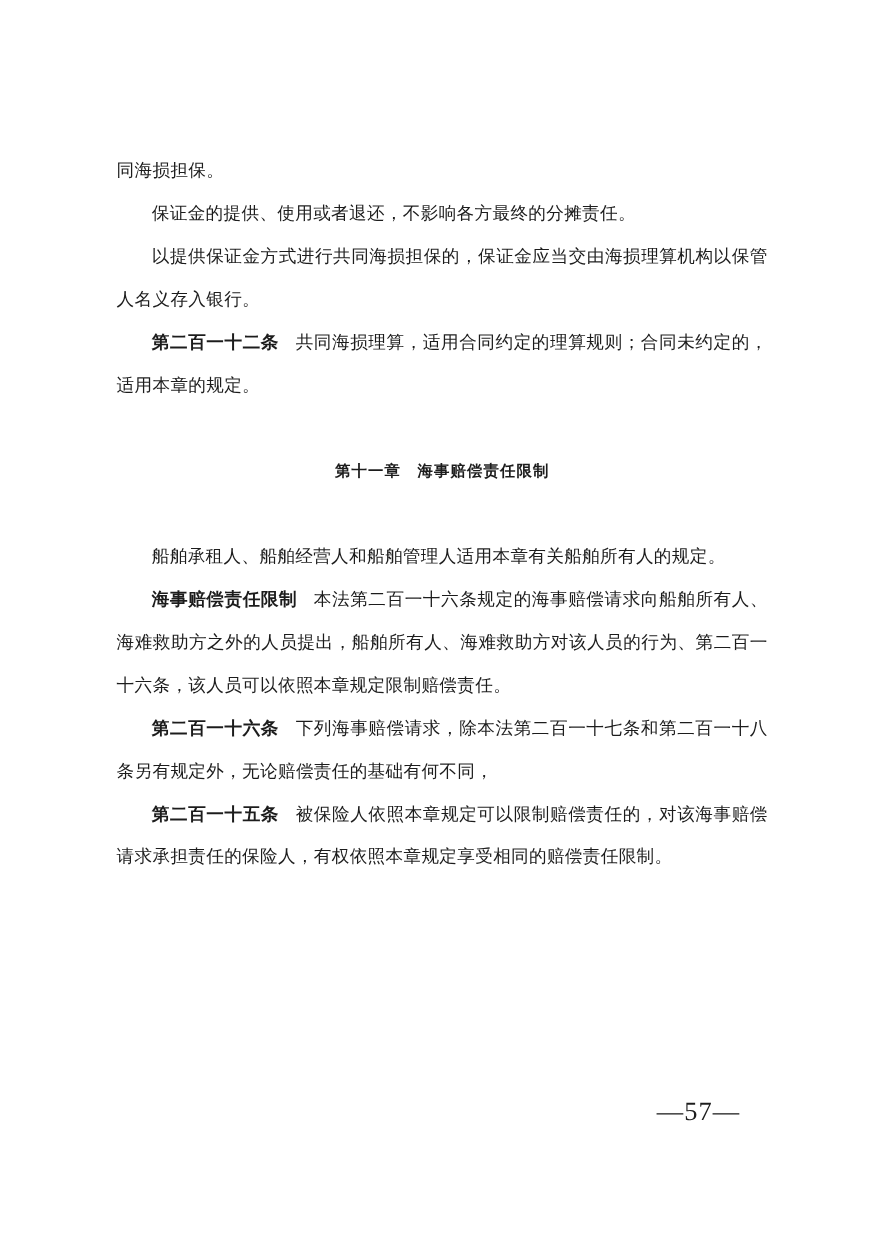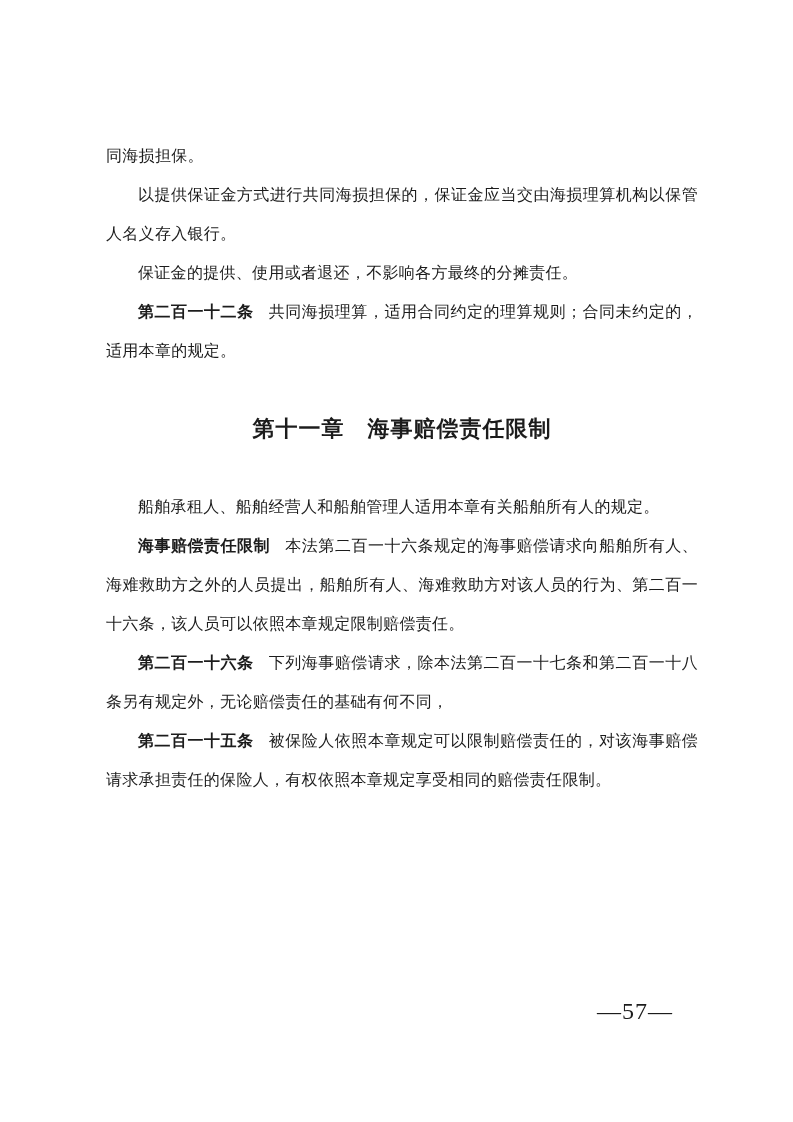--- a/index.html
+++ b/index.html
@@ -35,21 +35,21 @@
   .para.indent {
     text-indent: 2em;
   }
   .lead {
     font-family: "Liberation Sans", "DejaVu Sans", sans-serif;
     font-weight: bold;
     margin-right: 0.95em;
   }
   .chapter-heading {
     margin: 39px 0 39px 0;
-    font-size: 22px;
+    font-size: 14px;
     line-height: 39px;
     text-align: center;
     font-weight: bold;
     font-family: "Liberation Sans", "DejaVu Sans", sans-serif;
     letter-spacing: 1px;
   }
   .page-number {
     position: absolute;
     left: 106px;
     top: 998px;
@@ -63,23 +63,23 @@
   }
 </style>
 </head>
 <body>
 
 <div class="page">
   <div class="content">
 
     <p class="para"><span>同海损担保。</span></p>
 
+    <p class="para indent"><span>保证金的提供、使用或者退还，不影响各方最终的分摊责任。</span></p>
+
     <p class="para indent"><span>以提供保证金方式进行共同海损担保的，保证金应当交由海损理算机构以保管人名义存入银行。</span></p>
-
-    <p class="para indent"><span>保证金的提供、使用或者退还，不影响各方最终的分摊责任。</span></p>
 
     <p class="para indent"><span class="lead">第二百一十二条</span><span>共同海损理算，适用合同约定的理算规则；合同未约定的，适用本章的规定。</span></p>
 
     <h2 class="chapter-heading">第十一章　海事赔偿责任限制</h2>
 
 
     <p class="para indent"><span>船舶承租人、船舶经营人和船舶管理人适用本章有关船舶所有人的规定。</span></p>
 
     <p class="para indent"><span class="lead">海事赔偿责任限制</span><span>本法第二百一十六条规定的海事赔偿请求向船舶所有人、海难救助方之外的人员提出，船舶所有人、海难救助方对该人员的行为、第二百一十六条，该人员可以依照本章规定限制赔偿责任。</span></p>
 

